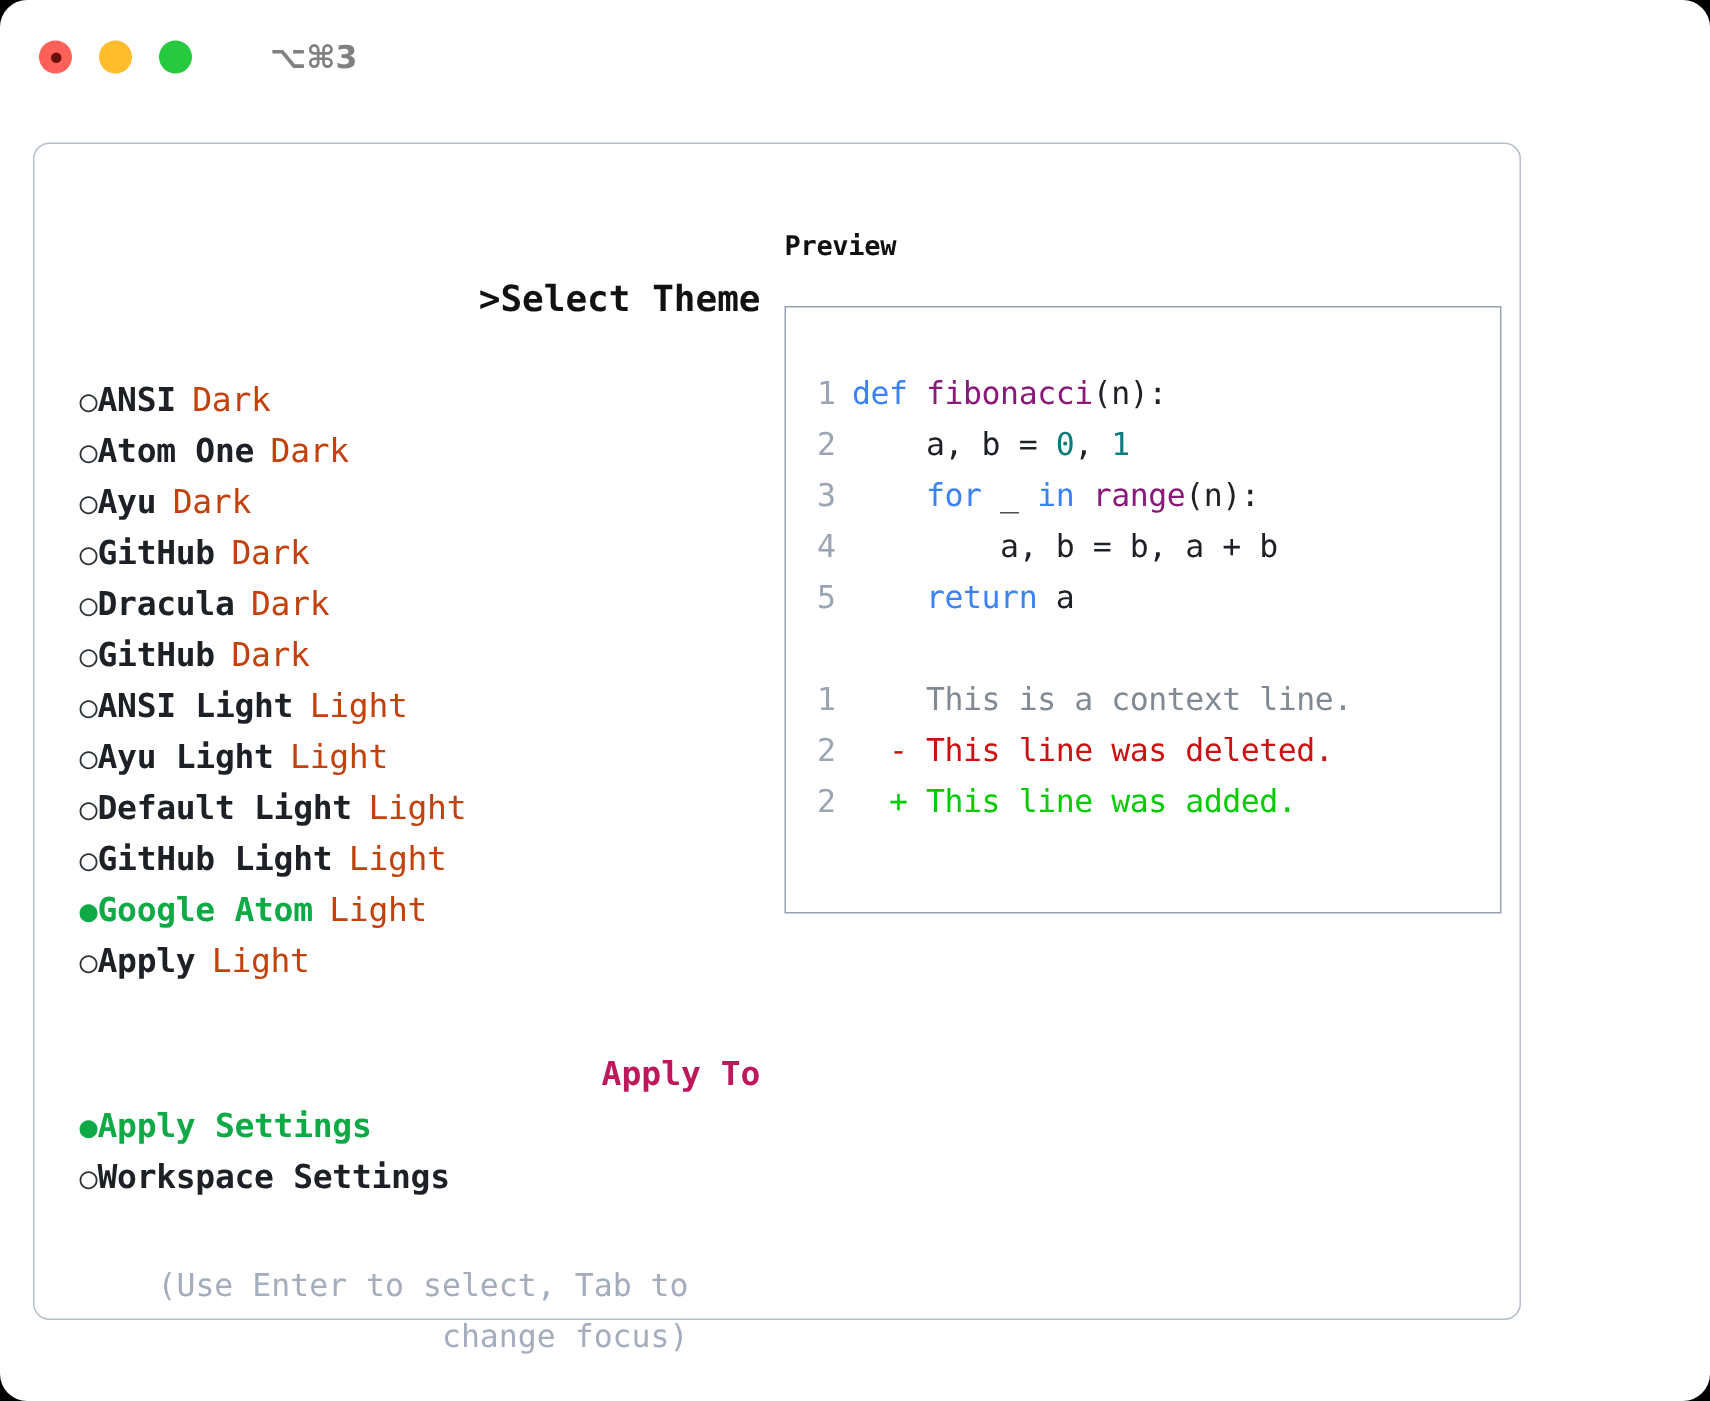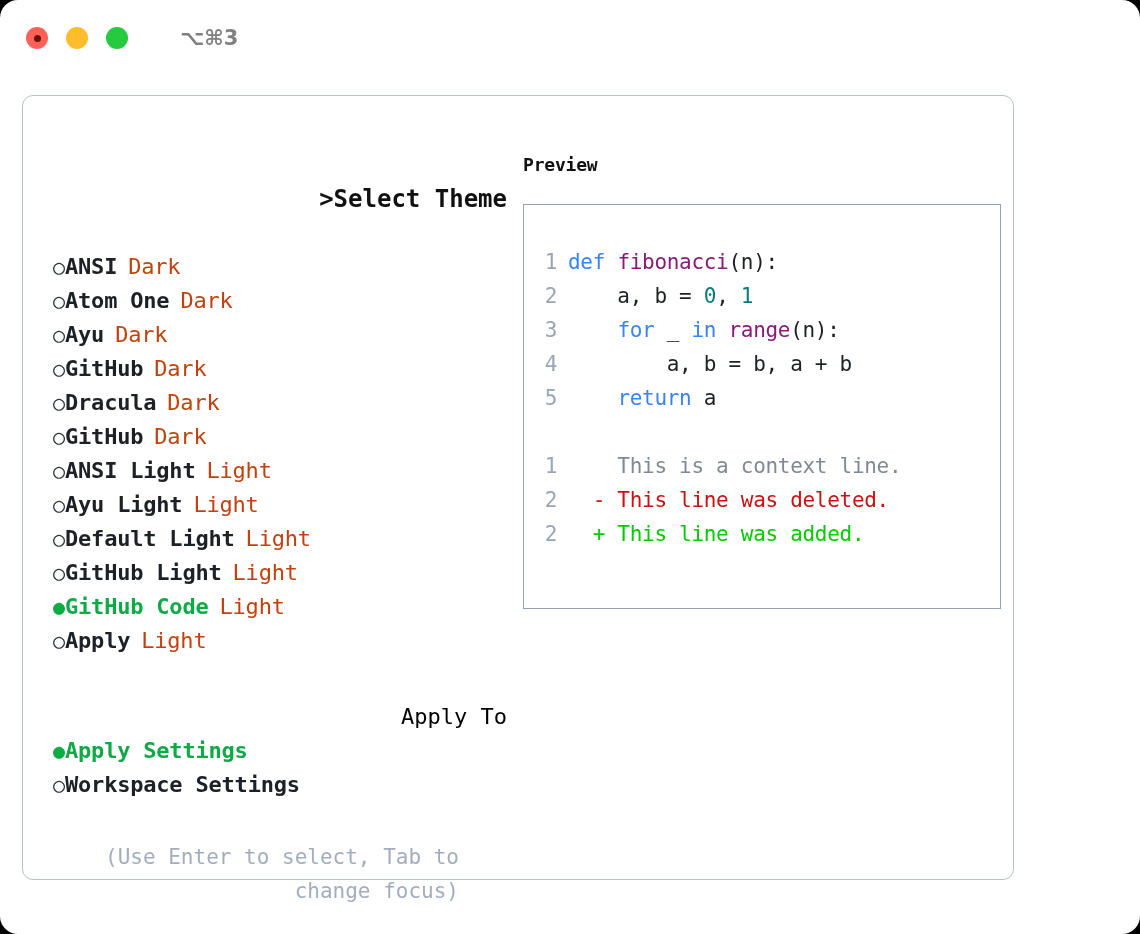--- a/index.html
+++ b/index.html
@@ -117,25 +117,26 @@
     color: #c2410c;
     font-weight: 400;
     margin-left: 11px;
     letter-spacing: -0.2px;
   }
 
   .group-gap { height: 42px; }
 
   .group-head {
     font-size: 22px;
-    color: #000000;
+    color: #be185d;
     line-height: 34px;
     height: 34px;
     padding-left: 26px;
     white-space: pre;
+    font-weight: bold;
   }
 
   .hint {
     margin-top: 38px;
     font-size: 21px;
     line-height: 34px;
     color: #a3adbd;
     width: 420px;
     white-space: pre-wrap;
   }
@@ -216,21 +217,21 @@
             <div class="row"><span class="bullet">○</span><span class="label">ANSI</span><span class="kind">Dark</span></div>
             <div class="row"><span class="bullet">○</span><span class="label">Atom One</span><span class="kind">Dark</span></div>
             <div class="row"><span class="bullet">○</span><span class="label">Ayu</span><span class="kind">Dark</span></div>
             <div class="row"><span class="bullet">○</span><span class="label">GitHub</span><span class="kind">Dark</span></div>
             <div class="row"><span class="bullet">○</span><span class="label">Dracula</span><span class="kind">Dark</span></div>
             <div class="row"><span class="bullet">○</span><span class="label">GitHub</span><span class="kind">Dark</span></div>
             <div class="row"><span class="bullet">○</span><span class="label">ANSI Light</span><span class="kind">Light</span></div>
             <div class="row"><span class="bullet">○</span><span class="label">Ayu Light</span><span class="kind">Light</span></div>
             <div class="row"><span class="bullet">○</span><span class="label">Default Light</span><span class="kind">Light</span></div>
             <div class="row"><span class="bullet">○</span><span class="label">GitHub Light</span><span class="kind">Light</span></div>
-            <div class="row selected"><span class="bullet sel">●</span><span class="label">GitHub Code</span><span class="kind">Light</span></div>
+            <div class="row selected"><span class="bullet sel">●</span><span class="label">Google Atom</span><span class="kind">Light</span></div>
             <div class="row"><span class="bullet">○</span><span class="label">Apply</span><span class="kind">Light</span></div>
           </div>
 
         <div class="group-gap"></div>
 
         <div class="group-head">Apply To</div>
 
         <div id="apply-list">
             <div class="row selected"><span class="bullet sel">●</span><span class="label">Apply Settings</span></div>
             <div class="row"><span class="bullet">○</span><span class="label">Workspace Settings</span></div>

